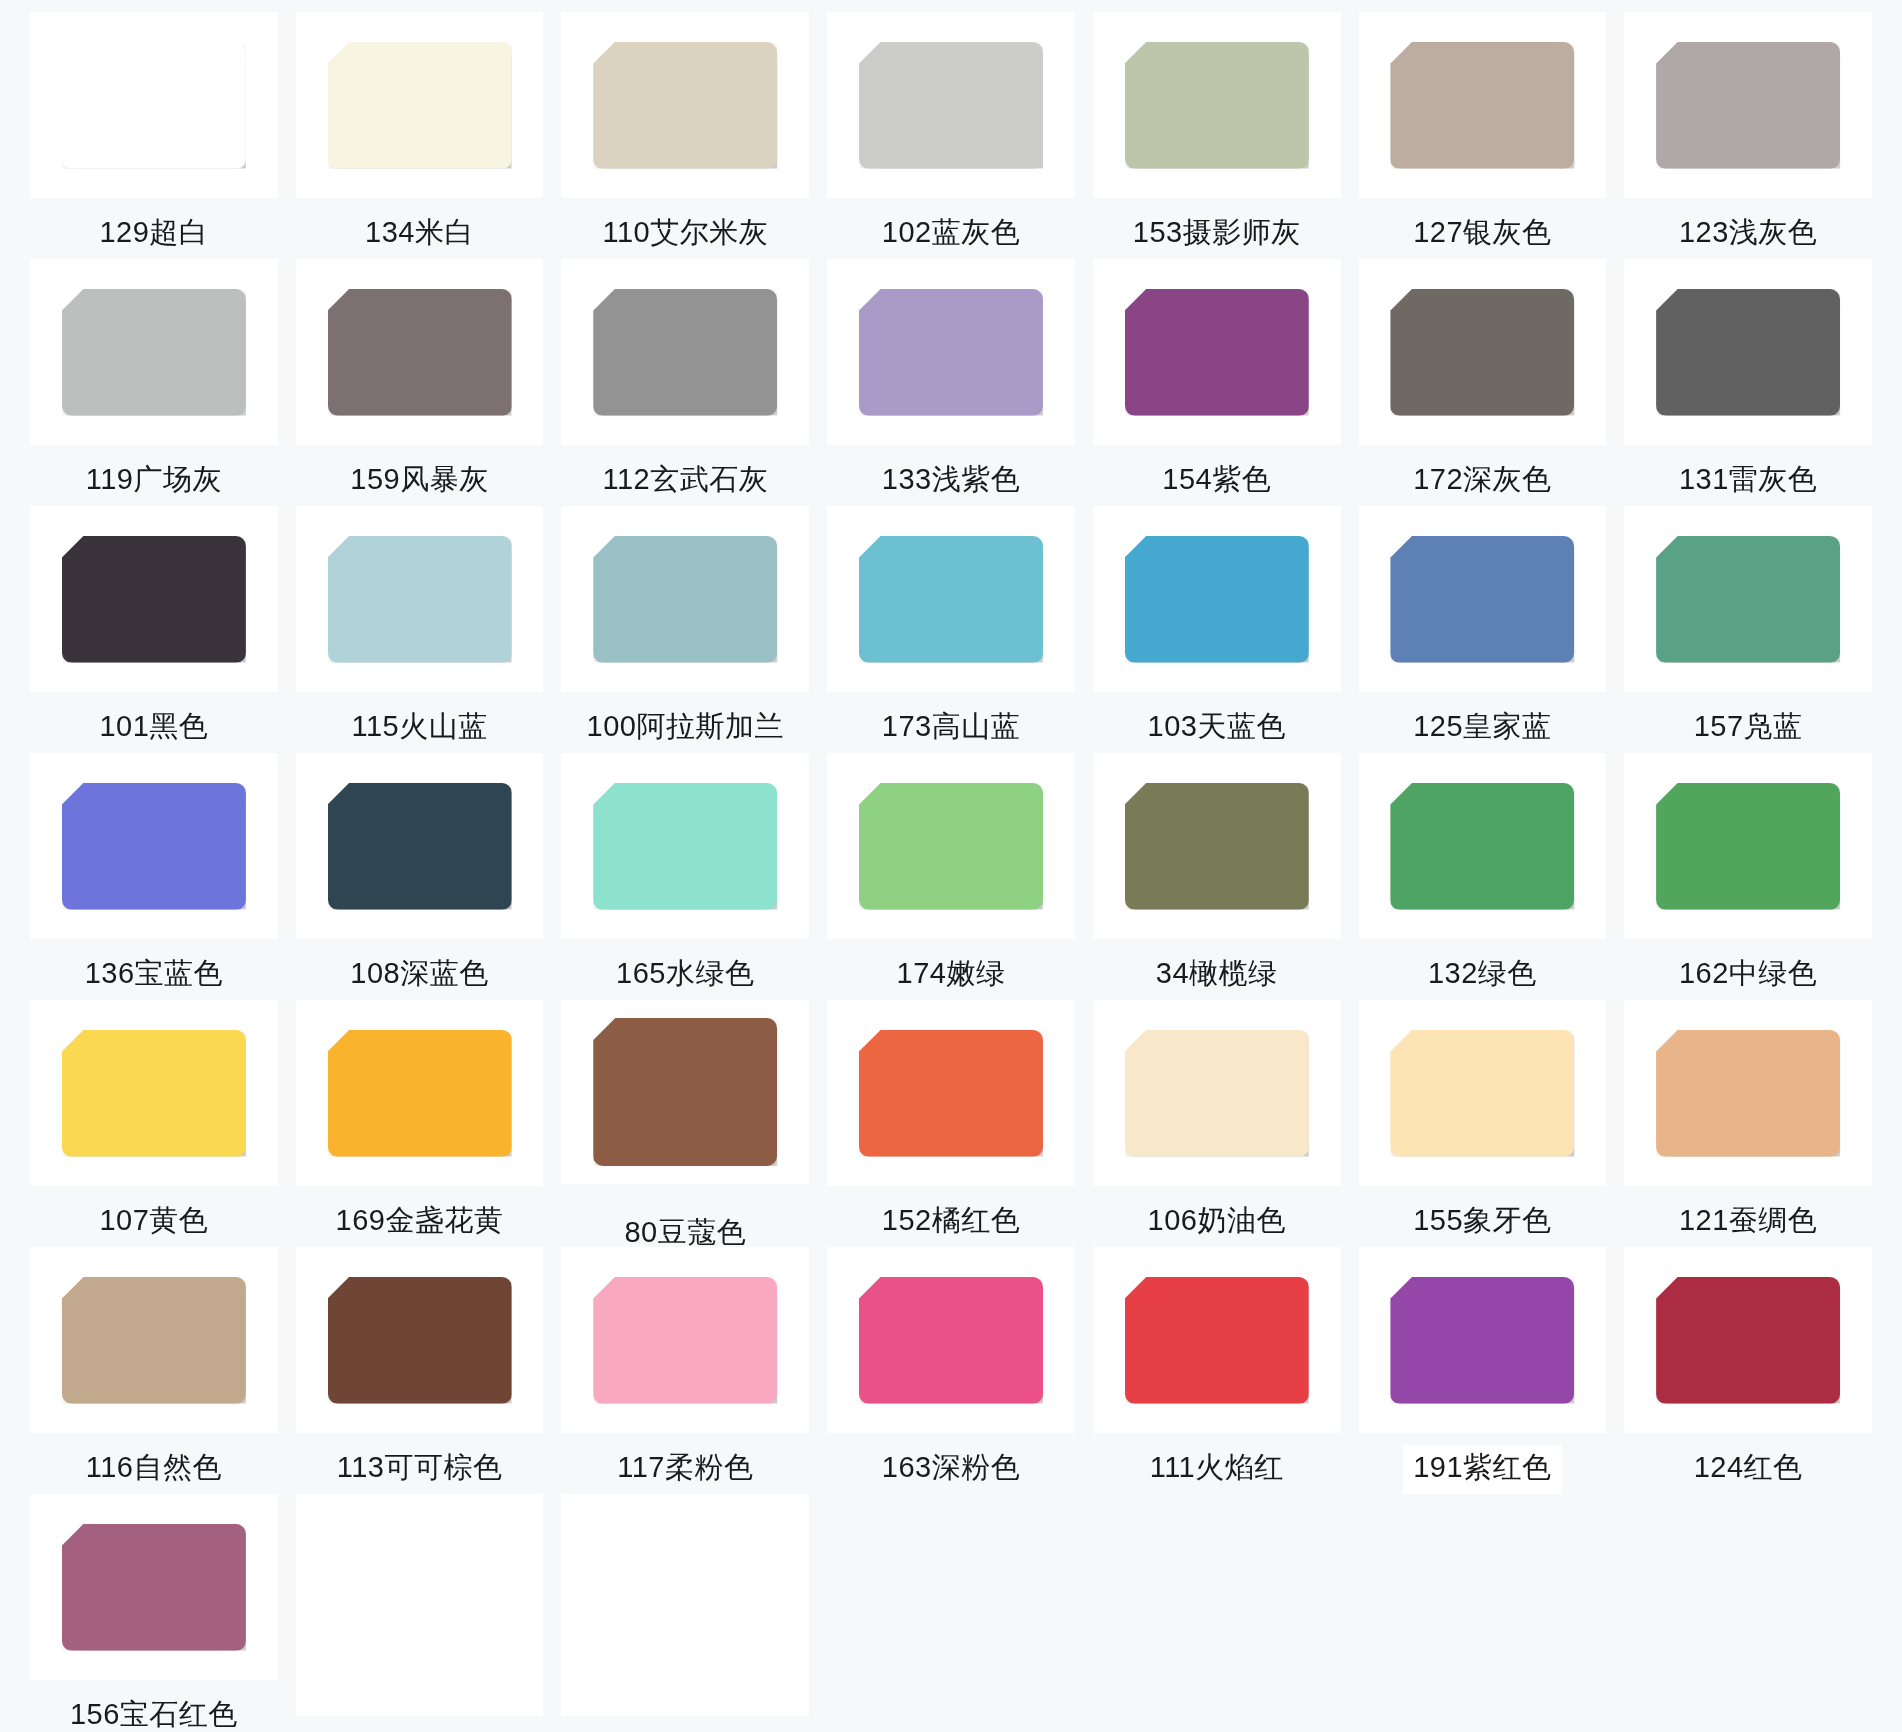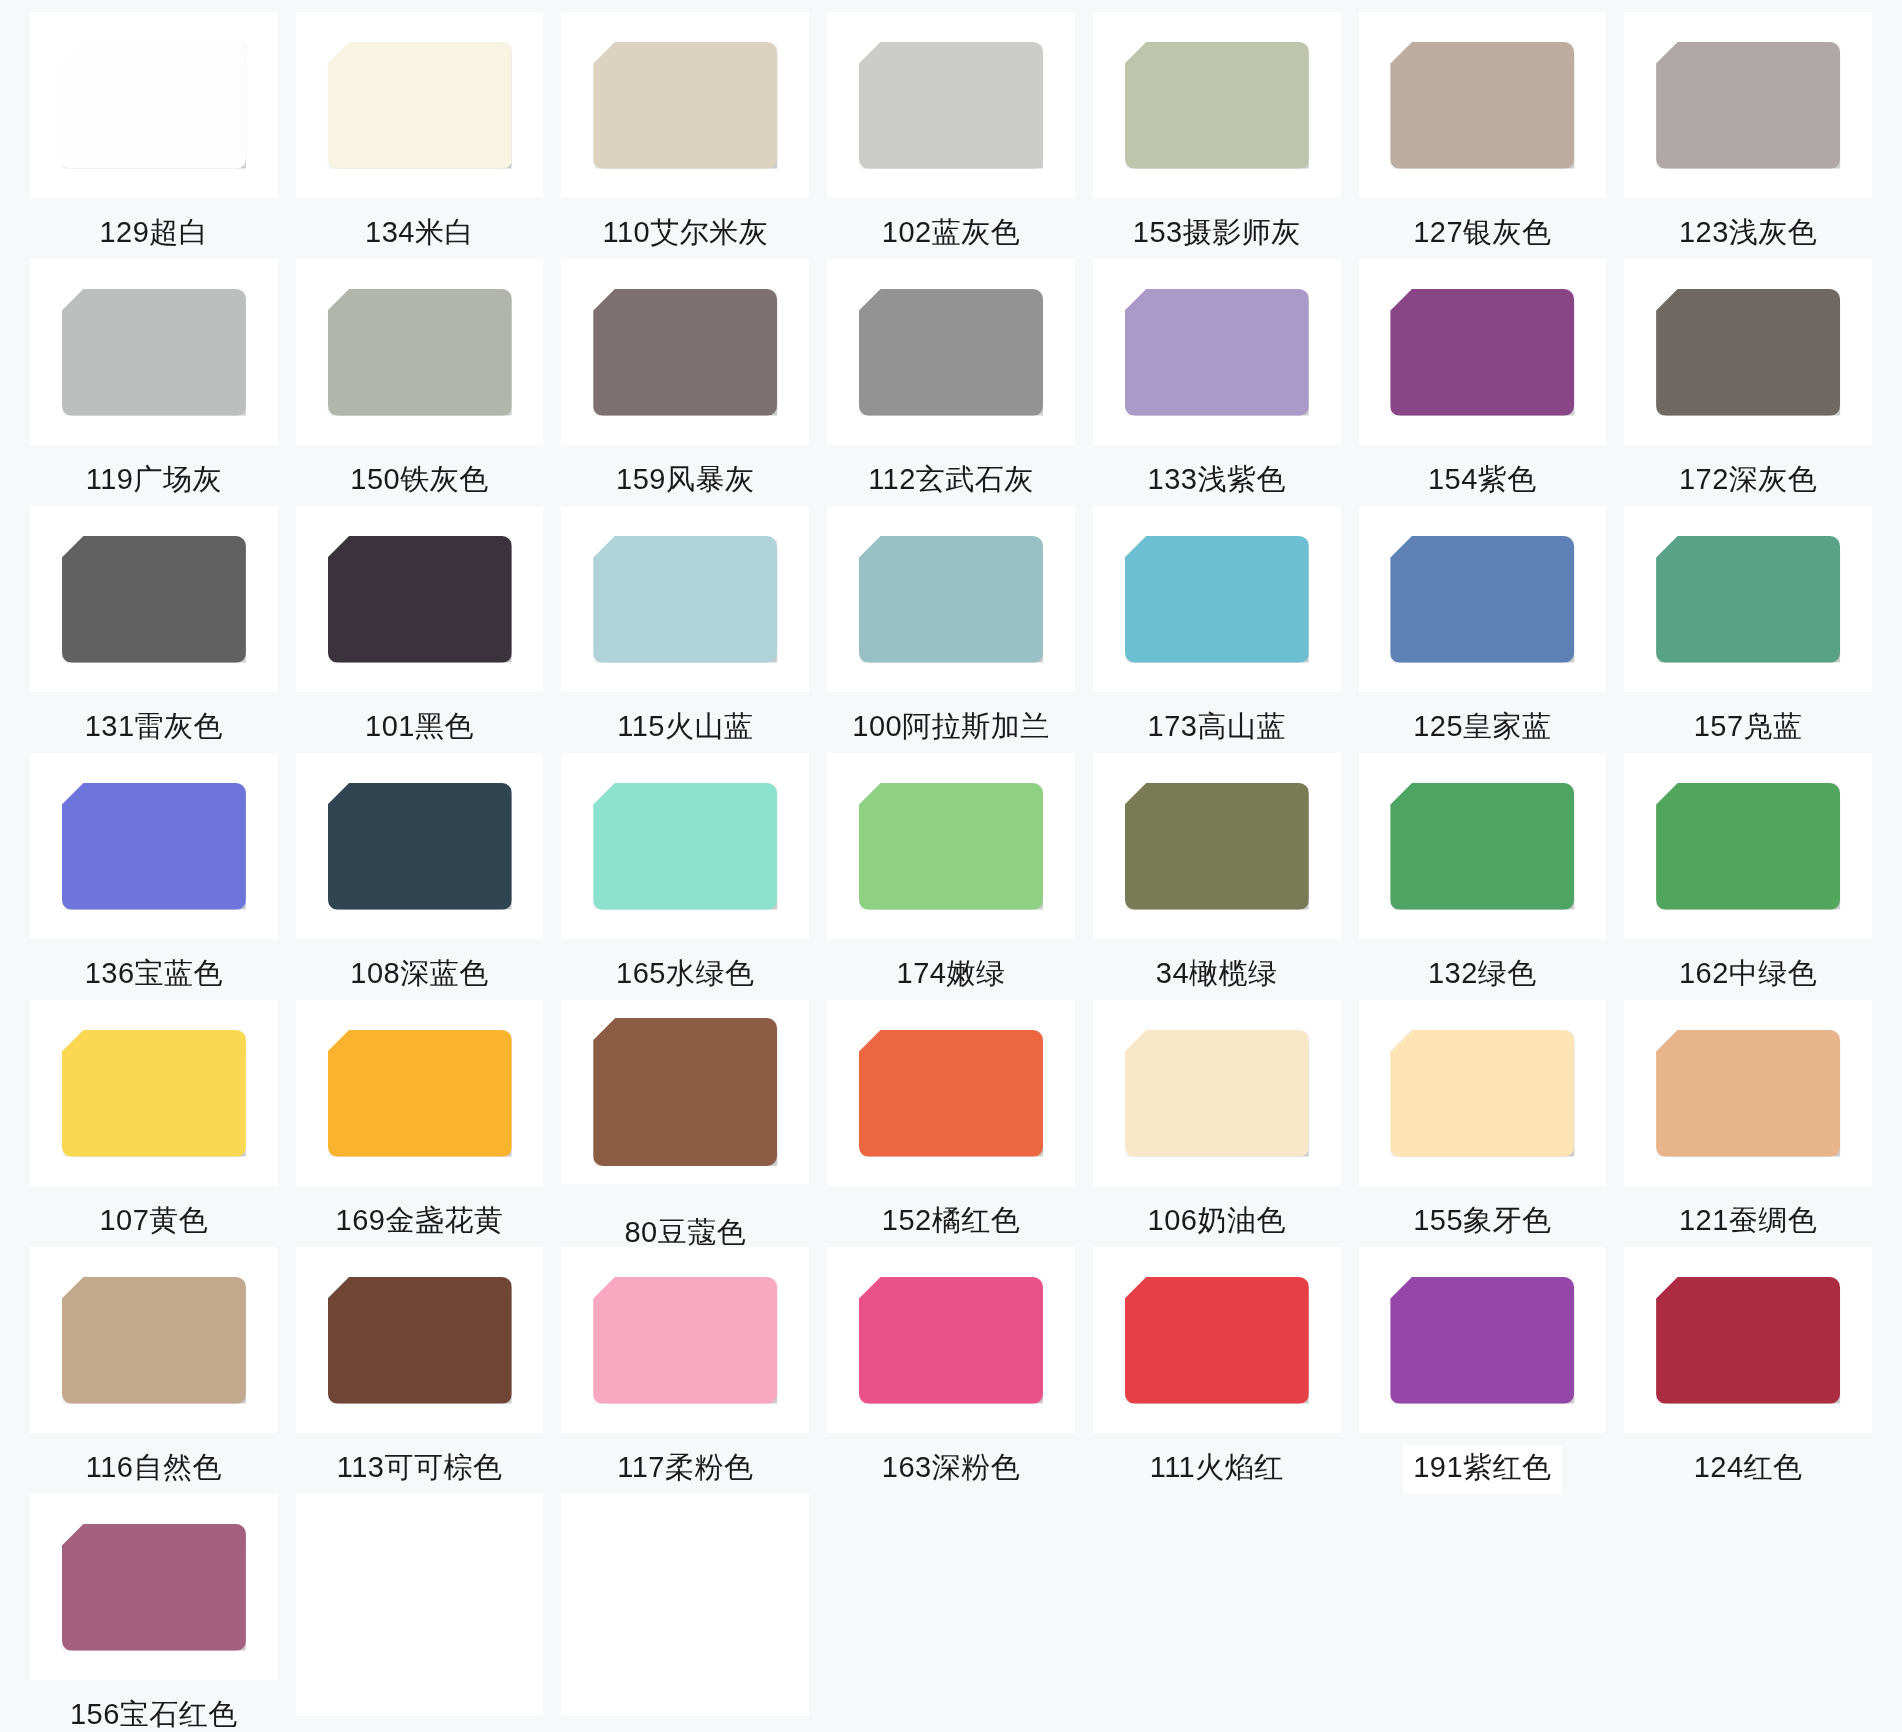--- a/index.html
+++ b/index.html
@@ -129,26 +129,20 @@
       <div class="swatch-label">123浅灰色</div>
     </div>
     <div class="swatch-cell">
       <div class="swatch-card">
         <div class="swatch-chip" style="background: rgb(189, 191, 191);"></div>
       </div>
       <div class="swatch-label">119广场灰</div>
     </div>
     <div class="swatch-cell">
       <div class="swatch-card">
-        <div class="swatch-chip" style="background: rgb(177, 181, 171);"></div>
-      </div>
-      <div class="swatch-label">150铁灰色</div>
-    </div>
-    <div class="swatch-cell">
-      <div class="swatch-card">
         <div class="swatch-chip" style="background: rgb(125, 112, 112);"></div>
       </div>
       <div class="swatch-label">159风暴灰</div>
     </div>
     <div class="swatch-cell">
       <div class="swatch-card">
         <div class="swatch-chip" style="background: rgb(147, 147, 147);"></div>
       </div>
       <div class="swatch-label">112玄武石灰</div>
     </div>
@@ -192,20 +186,26 @@
       <div class="swatch-card">
         <div class="swatch-chip" style="background: rgb(153, 192, 196);"></div>
       </div>
       <div class="swatch-label">100阿拉斯加兰</div>
     </div>
     <div class="swatch-cell">
       <div class="swatch-card">
         <div class="swatch-chip" style="background: rgb(109, 192, 210);"></div>
       </div>
       <div class="swatch-label">173高山蓝</div>
+    </div>
+    <div class="swatch-cell">
+      <div class="swatch-card">
+        <div class="swatch-chip" style="background: rgb(68, 168, 207);"></div>
+      </div>
+      <div class="swatch-label">103天蓝色</div>
     </div>
     <div class="swatch-cell">
       <div class="swatch-card">
         <div class="swatch-chip" style="background: rgb(93, 129, 180);"></div>
       </div>
       <div class="swatch-label">125皇家蓝</div>
     </div>
     <div class="swatch-cell">
       <div class="swatch-card">
         <div class="swatch-chip" style="background: rgb(90, 162, 135);"></div>

